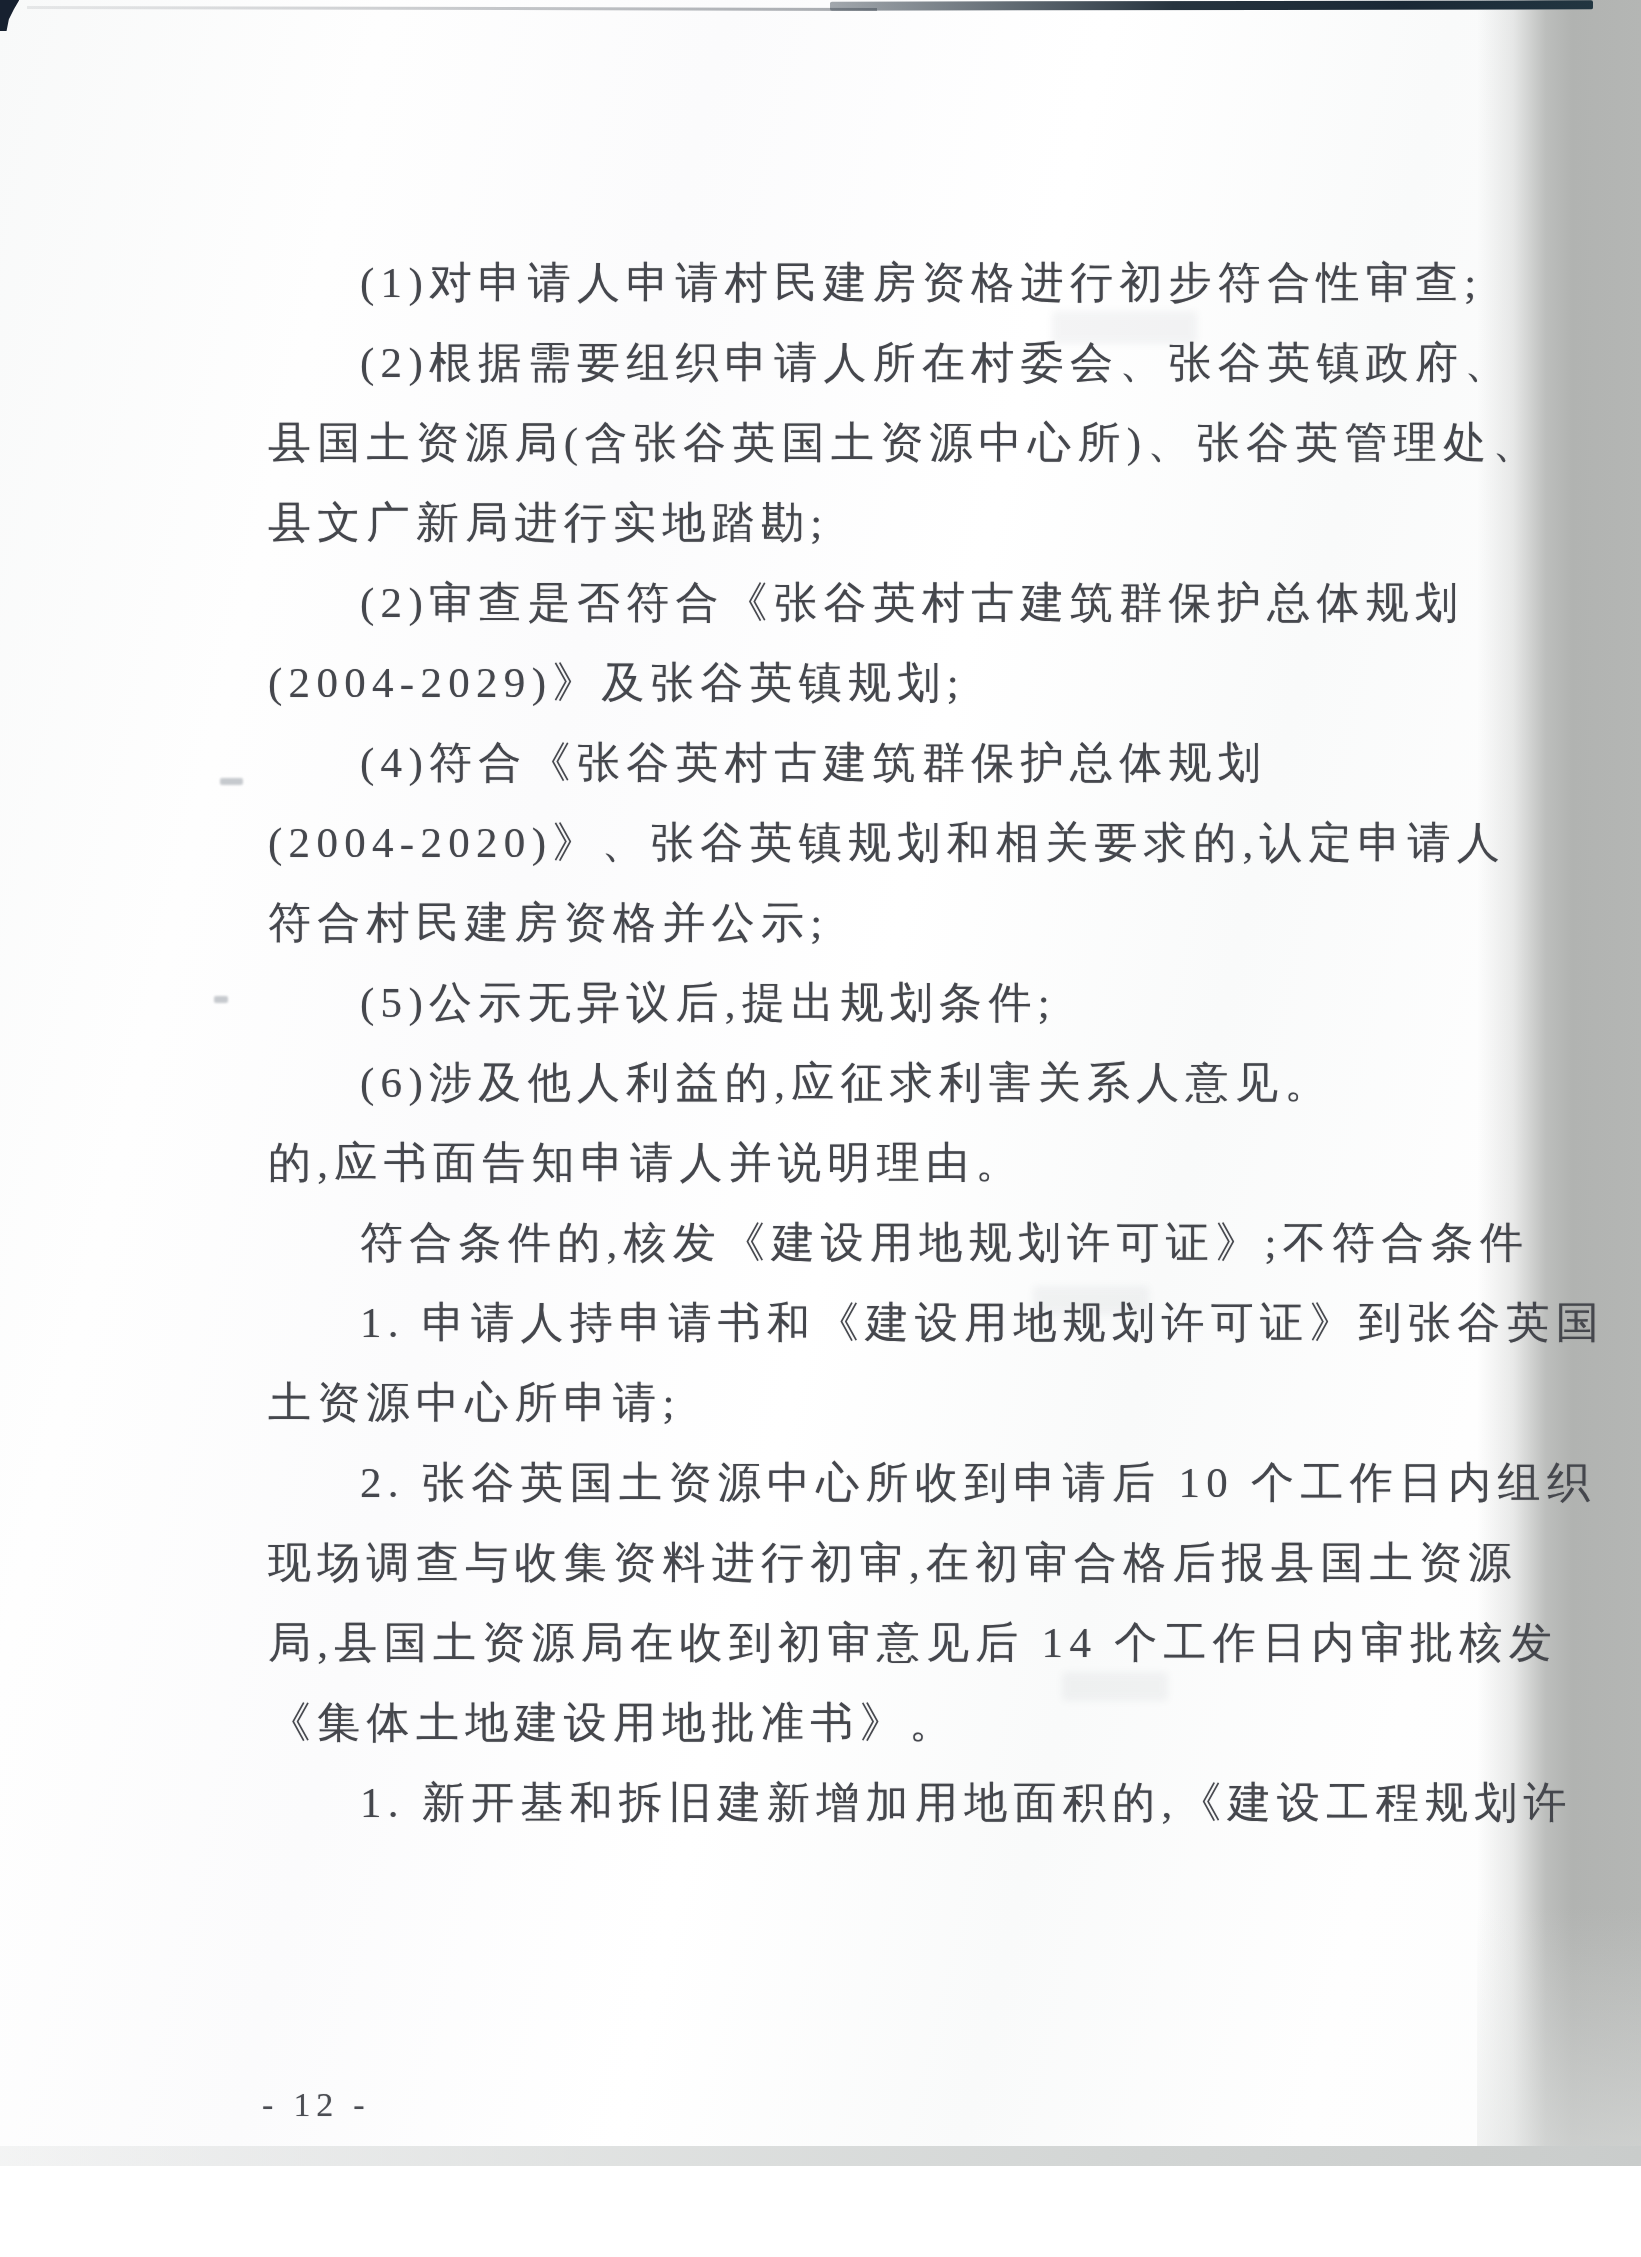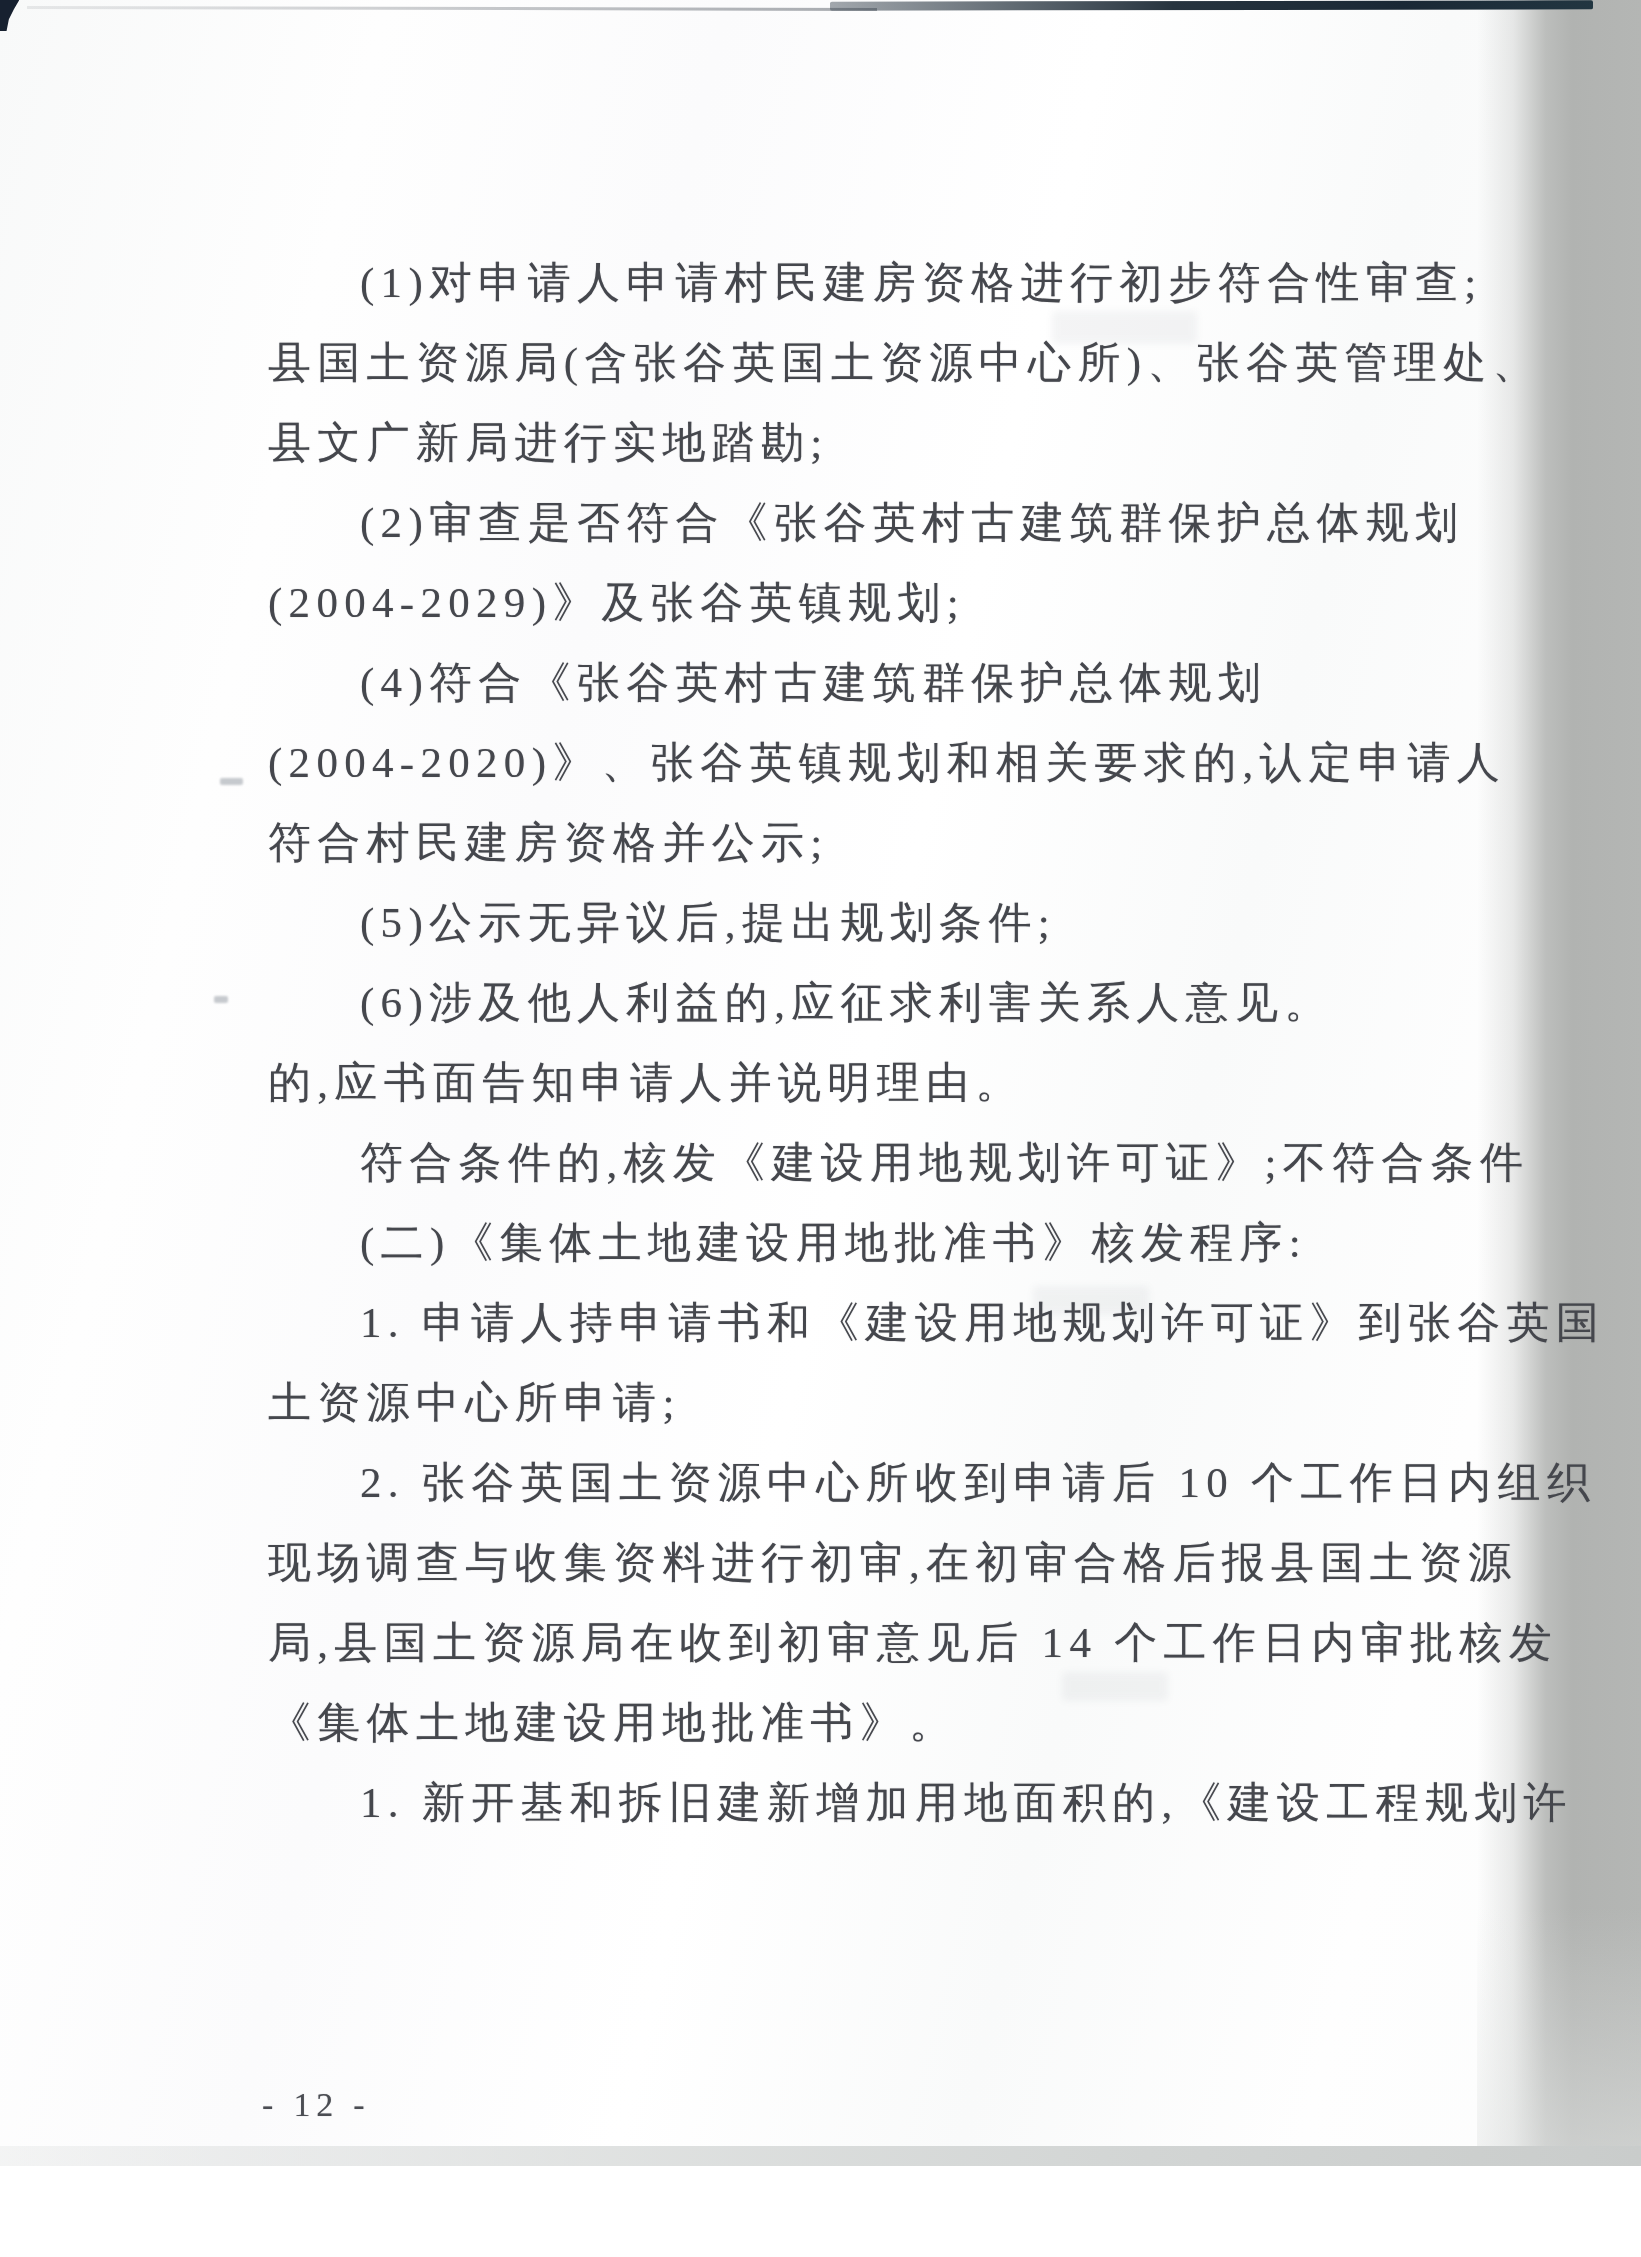--- a/index.html
+++ b/index.html
@@ -100,32 +100,32 @@
 
   <div class="speck" style="left:220px;top:778px;width:23px;height:6.8px;"></div>
   <div class="speck" style="left:214px;top:996px;width:13.5px;height:6.8px;"></div>
 
   <div class="smudge" style="left:1052px;top:311px;width:145px;height:33px;"></div>
   <div class="smudge" style="left:1033px;top:1286px;width:116px;height:29px;"></div>
   <div class="smudge" style="left:1062px;top:1672px;width:106px;height:29px;"></div>
 
   <div class="text-layer">
     <div class="line indent">(1)对申请人申请村民建房资格进行初步符合性审查;</div>
+    <div class="line indent">(2)根据需要组织申请人所在村委会、张谷英镇政府、</div>
     <div class="line">县国土资源局(含张谷英国土资源中心所)、张谷英管理处、</div>
     <div class="line">县文广新局进行实地踏勘;</div>
     <div class="line indent">(2)审查是否符合《张谷英村古建筑群保护总体规划</div>
     <div class="line">(2004-2029)》及张谷英镇规划;</div>
     <div class="line indent">(4)符合《张谷英村古建筑群保护总体规划</div>
     <div class="line">(2004-2020)》、张谷英镇规划和相关要求的,认定申请人</div>
     <div class="line">符合村民建房资格并公示;</div>
     <div class="line indent">(5)公示无异议后,提出规划条件;</div>
     <div class="line indent">(6)涉及他人利益的,应征求利害关系人意见。</div>
     <div class="line">的,应书面告知申请人并说明理由。</div>
     <div class="line indent">符合条件的,核发《建设用地规划许可证》;不符合条件</div>
-    <div class="line indent">(二)《集体土地建设用地批准书》核发程序:</div>
     <div class="line indent">1. 申请人持申请书和《建设用地规划许可证》到张谷英国</div>
     <div class="line">土资源中心所申请;</div>
     <div class="line indent">2. 张谷英国土资源中心所收到申请后 10 个工作日内组织</div>
     <div class="line">现场调查与收集资料进行初审,在初审合格后报县国土资源</div>
     <div class="line">局,县国土资源局在收到初审意见后 14 个工作日内审批核发</div>
     <div class="line">《集体土地建设用地批准书》。</div>
     <div class="line indent">1. 新开基和拆旧建新增加用地面积的,《建设工程规划许</div>
   </div>
 
   <div class="page-number">- 12 -</div>

